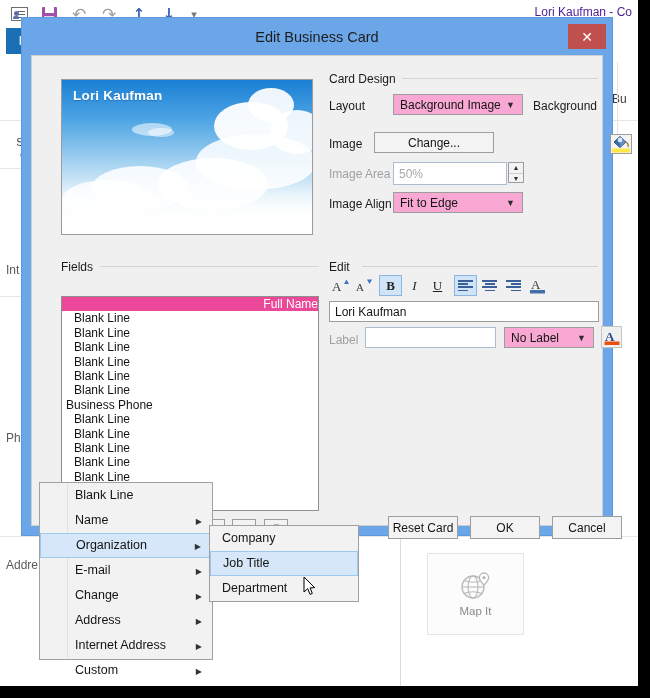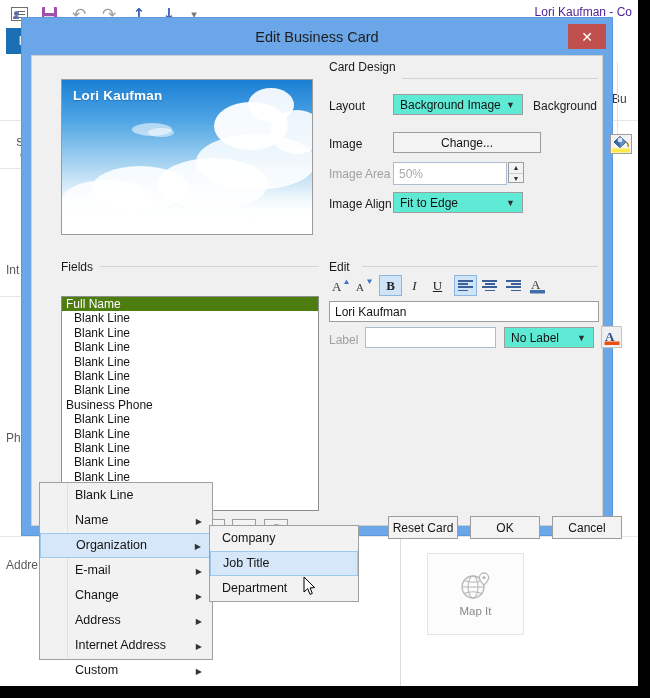--- a/index.html
+++ b/index.html
@@ -66,38 +66,38 @@
   .card-prev{position:absolute;left:29px;top:23px;width:252px;height:156px;border:1px solid #9b9b9b;background:#fff;box-sizing:border-box;}
   .card-sky{position:absolute;left:0;top:0;width:250px;height:154px;overflow:hidden;
      background:linear-gradient(180deg,#1a7fd4 0%,#4fa5e4 26%,#9fd0f0 52%,#d9ecf9 70%,#f4fafd 84%,#ffffff 100%);}
   .cloud{position:absolute;border-radius:50%;background:#ffffff;}
   .card-name{position:absolute;left:11px;top:8px;font-size:13.5px;font-weight:bold;color:#ffffff;
      text-shadow:0 1px 1px rgba(0,60,120,.35);letter-spacing:.2px;}
 
   
   .lbl{position:absolute;font-size:12px;color:#1a1a1a;}
   .lbl.dim{color:#a0a0a0;}
-  .combo{position:absolute;border:1px solid #9d9d9d;background:#5eead4;box-sizing:border-box;
+  .combo{position:absolute;border:1px solid #9d9d9d;background:#f9a8d4;box-sizing:border-box;
          font-size:12px;color:#141414;display:flex;align-items:center;padding-left:6px;}
   .combo .chev{position:absolute;right:7px;top:50%;transform:translateY(-50%);font-size:9px;color:#2b2b2b;}
   .btn{position:absolute;border:1px solid #9d9d9d;background:#f3f3f3;box-sizing:border-box;font-size:12px;color:#141414;
        display:flex;align-items:center;justify-content:center;}
   .btn.focus{border:1px solid #2a7fd4;box-shadow:inset 0 0 0 1px #c7e0f7;}
   .txtbox{position:absolute;border:1px solid #a9bcd0;background:#fff;box-sizing:border-box;font-size:12px;
           display:flex;align-items:center;padding-left:5px;color:#141414;}
   .txtbox.dimv{color:#a8a8a8;}
   .spin{position:absolute;width:16px;border:1px solid #9d9d9d;background:#f3f3f3;box-sizing:border-box;}
   .spin div{height:50%;display:flex;align-items:center;justify-content:center;font-size:7px;color:#333;}
   .spin div:first-child{border-bottom:1px solid #cfcfcf;}
   .bgbtn{position:absolute;left:578px;top:78px;width:22px;height:20px;border:1px solid #9d9d9d;background:#f3f3f3;box-sizing:border-box;}
 
   
   .listbox{position:absolute;left:29px;top:240px;width:258px;height:215px;border:1px solid #8e8e8e;background:#fff;box-sizing:border-box;overflow:hidden;}
   .litem{height:14.4px;line-height:14.4px;font-size:12px;padding-left:4px;white-space:nowrap;color:#141414;}
-  .litem.sel{background:#4d7c0f;color:#fff;}
+  .litem.sel{background:#ec4899;color:#fff;text-align:right;}
   .litem.ind{padding-left:12px;}
 
   
   .tbtn{position:absolute;width:23px;height:21px;display:flex;align-items:center;justify-content:center;box-sizing:border-box;}
   .tbtn.on{background:#cfe4f7;border:1px solid #8ab6e0;}
   .align-ico{width:15px;height:11px;position:relative;}
   .align-ico span{position:absolute;left:0;height:1.6px;background:#3b5f99;}
 
   
   .menu{position:absolute;background:#f2f2f2;border:1px solid #a0a0a0;box-sizing:border-box;}
@@ -205,41 +205,41 @@
           <div class="cloud" style="left:70px;top:43px;width:40px;height:13px;opacity:.55"></div>
           <div class="cloud" style="left:86px;top:48px;width:26px;height:9px;opacity:.5"></div>
           <div class="cloud" style="left:30px;top:86px;width:96px;height:44px;opacity:.85"></div>
           <div class="cloud" style="left:0px;top:100px;width:90px;height:40px;opacity:.82"></div>
           <div class="cloud" style="left:96px;top:78px;width:110px;height:52px;opacity:.88"></div>
           <div style="position:absolute;left:0;bottom:0;width:250px;height:46px;background:linear-gradient(180deg,rgba(255,255,255,0) 0%,#ffffff 70%)"></div>
           <div class="card-name">Lori Kaufman</div>
         </div>
       </div>
 
-      <div class="grp-title" style="left:297px;top:4px">Card Design</div>
+      <div class="grp-title" style="left:297px;top:16px">Card Design</div>
       <div class="grp-rule" style="left:370px;top:22px;width:196px"></div>
 
       <div class="lbl" style="left:297px;top:43px">Layout</div>
       <div class="combo" style="left:361px;top:38px;width:130px;height:21px">
         <span>Background Image</span>
         <span class="chev">▼</span>
       </div>
       <div class="lbl" style="left:501px;top:43px">Background</div>
       <div class="bgbtn">
         <svg width="20" height="18" viewBox="0 0 20 18">
           <path d="M3 7 L9 1.5 L15 7 L9 12.5 Z" fill="#3f6fa8" stroke="#2d527d" stroke-width="1"></path>
           <path d="M9 1.5 L9 12.5 L15 7 Z" fill="#5f8fc6"></path>
           <circle cx="9" cy="5" r="2.4" fill="#ffffff" opacity=".8"></circle>
           <path d="M15 7 q3 2 2 5" stroke="#b08020" stroke-width="1.4" fill="none"></path>
           <rect x="1" y="13.5" width="18" height="4" fill="#ffe94a"></rect>
         </svg>
       </div>
 
       <div class="lbl" style="left:297px;top:81px">Image</div>
-      <div class="btn" style="left:361px;top:76px;width:148px;height:21px">Change...</div>
+      <div class="btn" style="left:342px;top:76px;width:120px;height:21px">Change...</div>
 
       <div class="lbl dim" style="left:297px;top:111px">Image Area</div>
       <div class="txtbox dimv" style="left:361px;top:106px;width:114px;height:23px">50%</div>
       <div class="spin" style="left:476px;top:106px;height:21px">
         <div>▲</div>
         <div>▼</div>
       </div>
 
       <div class="lbl" style="left:297px;top:141px">Image Align</div>
       <div class="combo" style="left:361px;top:136px;width:130px;height:21px">

